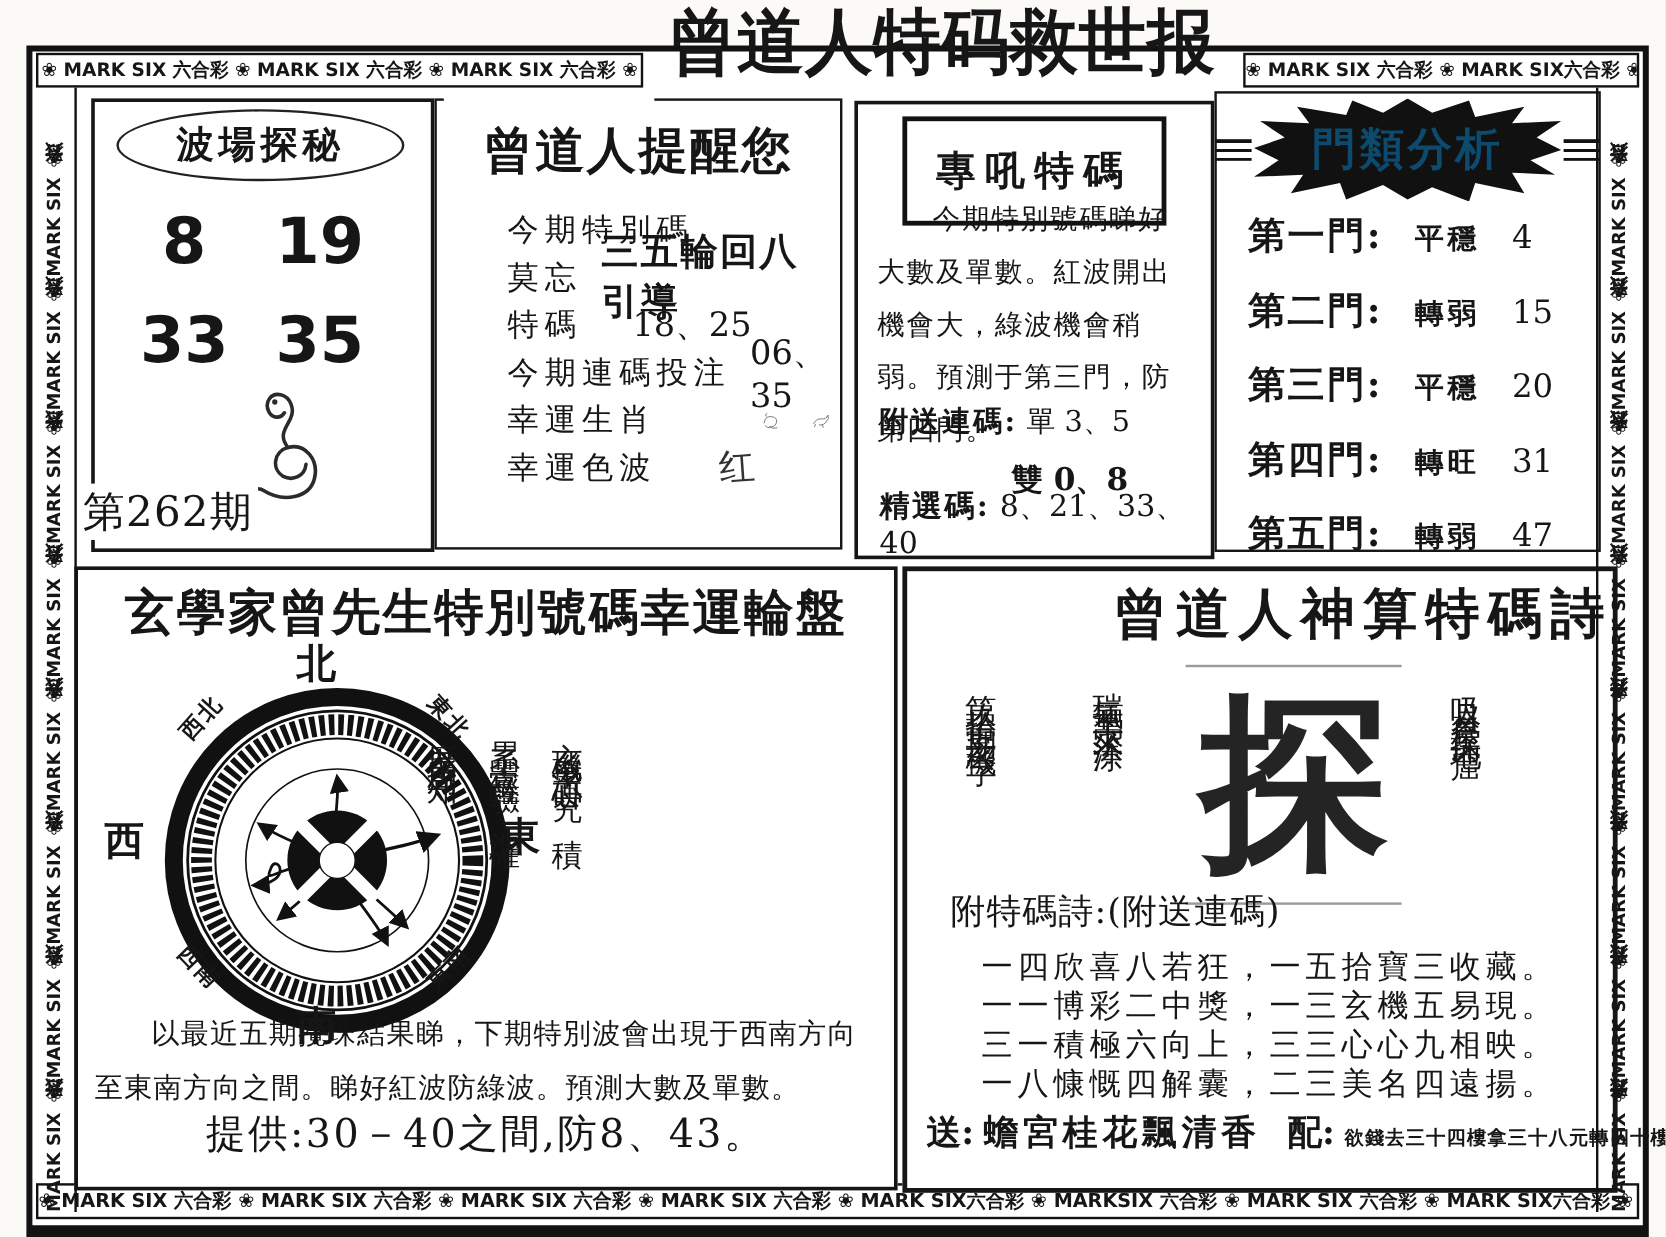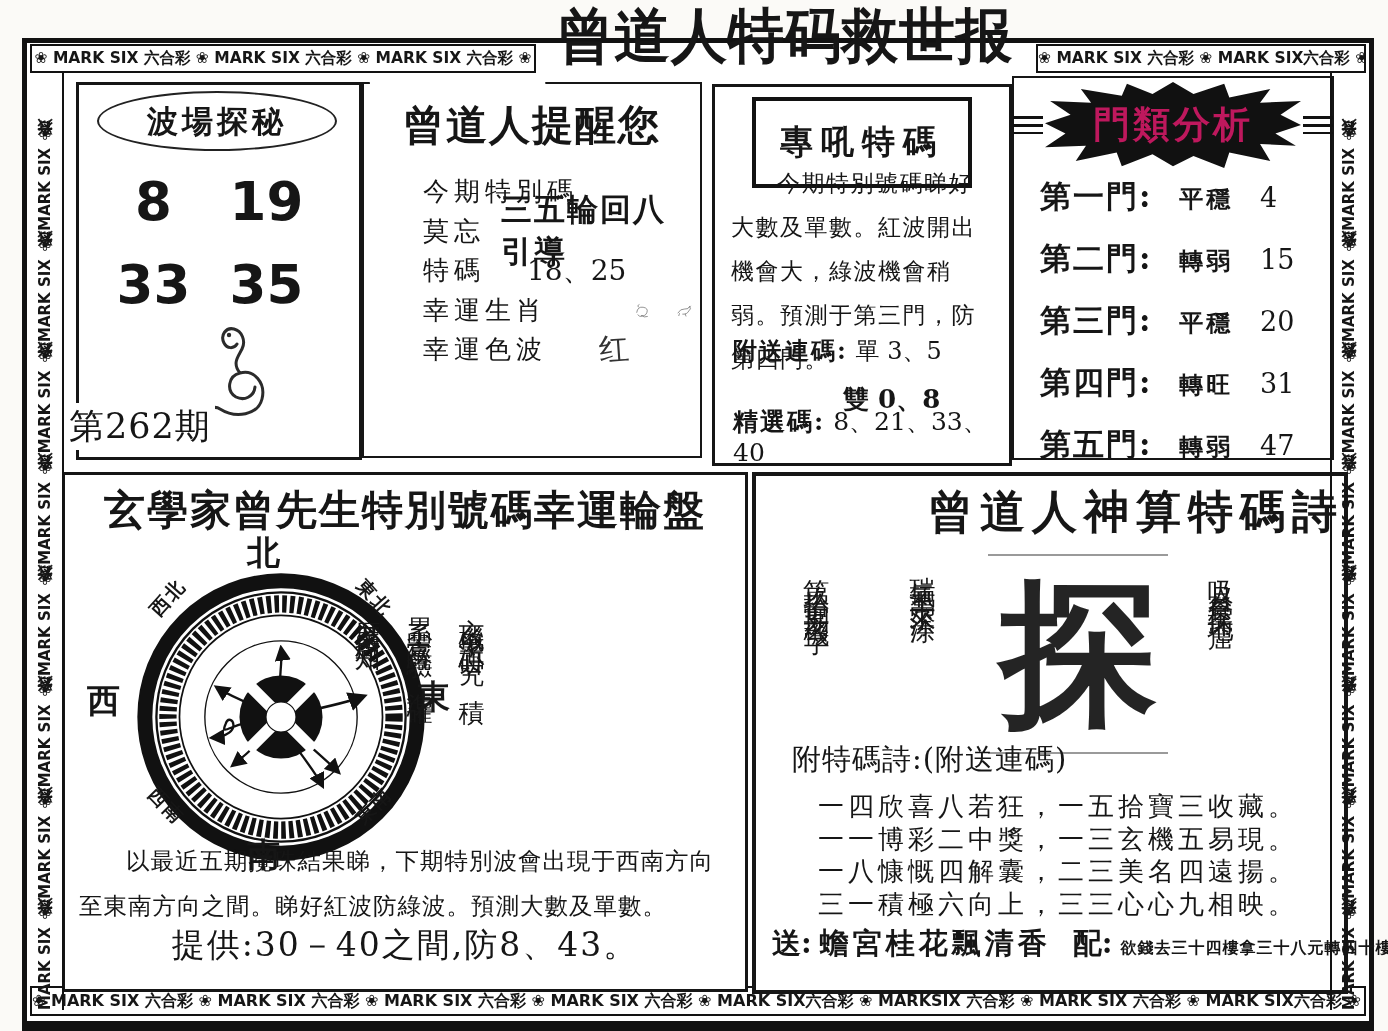--- a/index.html
+++ b/index.html
@@ -71,21 +71,21 @@
   #zh-sel{position:absolute;left:18px;top:318px;font-size:25px;}
   #zh-sel b{font-weight:900;letter-spacing:2px;}
 
   
   #box-menlei{left:1012px;top:76px;width:318px;height:380px;border-width:2px;}
   #burst{position:relative;margin:4px auto 0;width:292px;height:86px;}
   #burst-shape{position:absolute;left:18px;top:0;width:256px;height:86px;background:#111;
       clip-path:polygon(50% 0%,58% 14%,70% 2%,72% 18%,88% 8%,84% 24%,100% 22%,92% 38%,100% 50%,
       90% 60%,98% 74%,84% 72%,88% 92%,72% 82%,70% 100%,58% 86%,50% 98%,42% 84%,30% 98%,28% 82%,
       12% 92%,16% 74%,0% 76%,8% 60%,0% 48%,10% 38%,2% 22%,18% 24%,14% 8%,30% 16%,32% 2%,42% 14%);}
-  #burst-label{position:absolute;left:18px;top:0;width:256px;height:86px;color:#be185d;text-align:center;
+  #burst-label{position:absolute;left:18px;top:0;width:256px;height:86px;color:#0c4a6e;text-align:center;
       line-height:86px;font-size:37px;font-weight:900;letter-spacing:3px;
       font-family:"DejaVu Sans","Liberation Sans",sans-serif;}
   .burst-line{position:absolute;top:34px;width:30px;height:18px;
       background:repeating-linear-gradient(#111 0 3px,transparent 3px 8px);}
   .burst-line.l{left:-14px;} .burst-line.r{right:-14px;}
   #menlei-rows{position:absolute;left:26px;top:98px;right:24px;}
   .ml-row{display:flex;justify-content:space-between;align-items:baseline;height:62px;}
   .ml-door{font-size:31px;font-weight:900;letter-spacing:2px;}
   .ml-trend{font-size:24px;font-weight:bold;width:78px;text-align:center;letter-spacing:3px;}
   .ml-num{font-size:27px;width:48px;text-align:left;}
@@ -170,20 +170,24 @@
       <div class="tx-line">
         <span class="tx-label">今期特別碼</span>
       </div>
       <div class="tx-line">
         <span class="tx-label">莫忘</span>
         <span class="tx-val big">三五輪回八引導</span>
       </div>
       <div class="tx-line">
         <span class="tx-label">特碼</span>
         <span class="tx-val" style="margin-left:26px">18、25</span>
+      </div>
+      <div class="tx-line">
+        <span class="tx-label">今期連碼投注</span>
+        <span class="tx-val">06、35</span>
       </div>
       <div class="tx-line">
         <span class="tx-label">幸運生肖</span>
         <svg class="zodiac" style="margin-left:70px" width="38" height="32" viewBox="0 0 38 32">
           <path d="M8,22 q2,-14 14,-12 q12,2 8,12 q-3,8 -12,6 q6,5 14,2 M12,10 q-4,-4 2,-6 M10,26 q4,5 9,4" fill="none" stroke="#4a4a4a" stroke-width="1.6"></path>
         </svg>
         <svg class="zodiac" width="38" height="30" viewBox="0 0 38 30">
           <path d="M6,22 q6,-10 14,-9 q10,1 12,-6 q4,6 -2,10 q-4,8 -14,7 M10,22 l-2,6 M22,23 l2,6 M30,10 l4,-4" fill="none" stroke="#4a4a4a" stroke-width="1.6"></path>
         </svg>
       </div>
@@ -297,22 +301,22 @@
     <div class="pcol" id="poem-col-right">吸月餐星探地窟</div>
     <div class="big-line" id="big-line-top"></div>
     <div id="poem-big">探</div>
     <div class="big-line" id="big-line-bot"></div>
     <div class="pcol" id="poem-col-mid">瑞氣萬千來涂涂</div>
     <div class="pcol" id="poem-col-left">第玖拾壹期玄機字</div>
     <div id="poem-note">附特碼詩:(附送連碼)</div>
     <div id="poem-lines">
       <div>一四欣喜八若狂，一五拾寶三收藏。</div>
       <div>一一博彩二中獎，一三玄機五易現。</div>
+      <div>三一積極六向上，三三心心九相映。</div>
       <div>一八慷慨四解囊，二三美名四遠揚。</div>
-      <div>三一積極六向上，三三心心九相映。</div>
     </div>
     <div id="poem-send">
       <span class="send-label">送:</span>
       <span class="send-value">蟾宮桂花飄清香</span>
       <span class="match-label">配:</span>
       <span class="match-value">欲錢去三十四樓拿三十八元轉四十樓買特碼。</span>
     </div>
   </div>
 </div>
 

